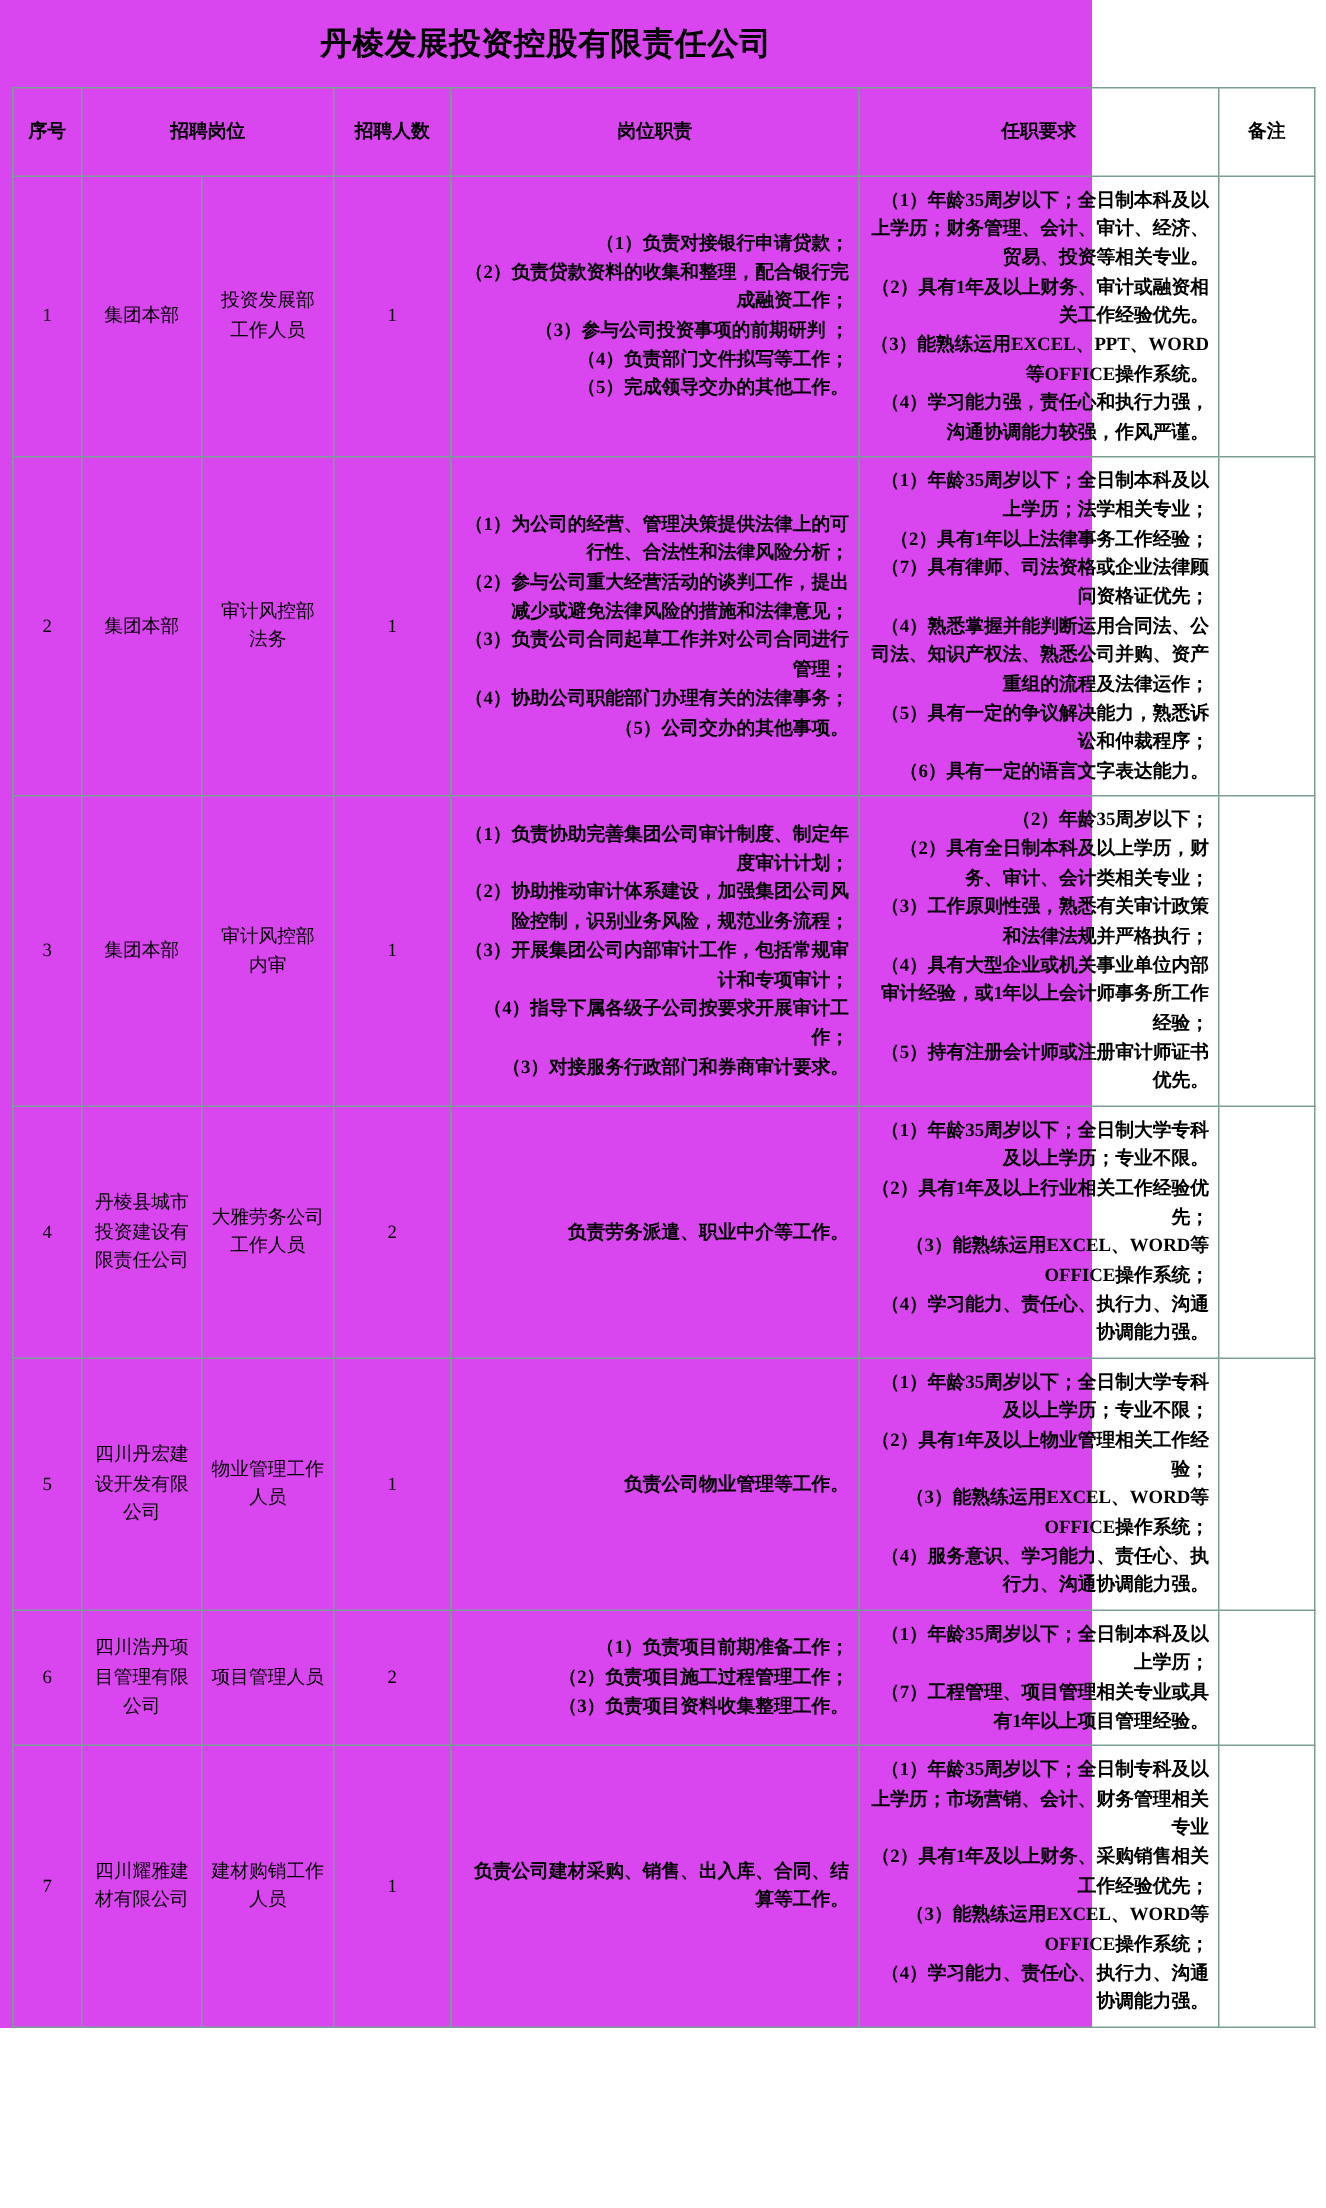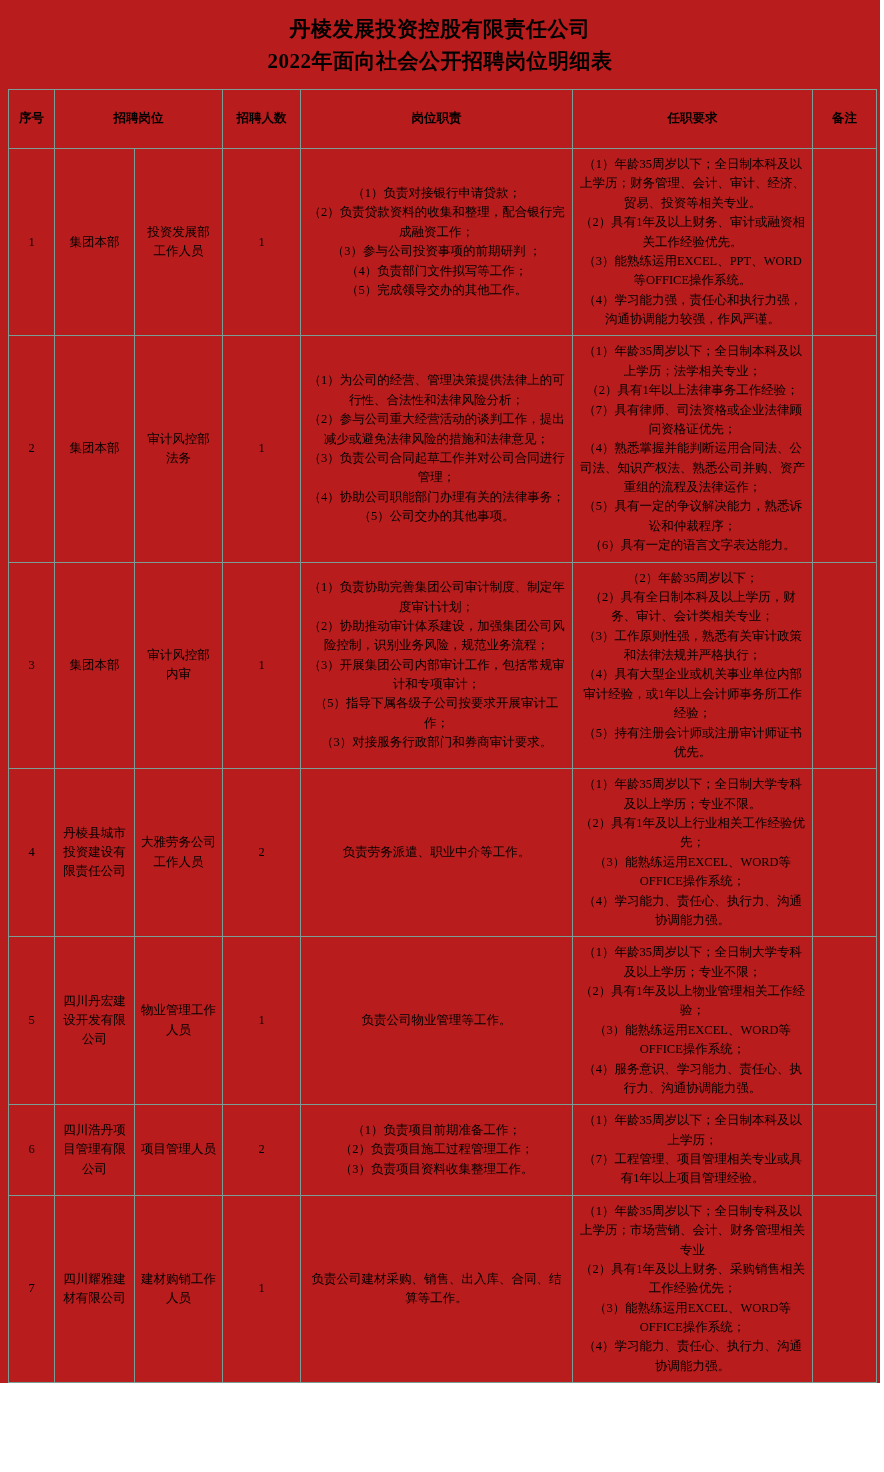--- a/index.html
+++ b/index.html
@@ -6,24 +6,24 @@
     margin: 0;
     padding: 0;
     background: #ffffff;
   }
   body {
     width: 884px;
     font-family: "Liberation Serif", "DejaVu Serif", serif;
     color: #000000;
   }
   .page {
-    width: 880px;
+    width: 728px;
     box-sizing: border-box;
     padding: 0;
-    background: #b91c1c;
+    background: #d946ef;
   }
   .title-block {
     text-align: center;
     padding: 14px 0 12px 0;
   }
   .title-line {
     font-size: 21px;
     font-weight: bold;
     line-height: 1.5;
     letter-spacing: 0.5px;
@@ -58,37 +58,37 @@
   col.c-remark  { width: 64px; }
 
   td.no, td.count {
     text-align: center;
   }
   td.unit, td.post {
     text-align: center;
     line-height: 1.7;
   }
   td.duty, td.req {
-    text-align: center;
+    text-align: right;
     vertical-align: middle;
+    font-weight: bold;
   }
   td.remark { }
   .cell-lines p {
     margin: 0;
     padding: 0;
   }
 </style>
 </head>
 <body>
 
 <div class="page">
 
   <div class="title-block">
     <div class="title-line">丹棱发展投资控股有限责任公司</div>
-    <div class="title-line">2022年面向社会公开招聘岗位明细表</div>
   </div>
 
   <table class="recruit">
     <colgroup>
       <col class="c-no">
       <col class="c-unit">
       <col class="c-post">
       <col class="c-count">
       <col class="c-duty">
       <col class="c-req">
@@ -217,21 +217,21 @@
           <td class="count">
             <div class="cell-lines">
               <p>1</p>
             </div>
           </td>
           <td class="duty">
             <div class="cell-lines">
               <p>（1）负责协助完善集团公司审计制度、制定年度审计计划；</p>
               <p>（2）协助推动审计体系建设，加强集团公司风险控制，识别业务风险，规范业务流程；</p>
               <p>（3）开展集团公司内部审计工作，包括常规审计和专项审计；</p>
-              <p>（5）指导下属各级子公司按要求开展审计工作；</p>
+              <p>（4）指导下属各级子公司按要求开展审计工作；</p>
               <p>（3）对接服务行政部门和券商审计要求。</p>
             </div>
           </td>
           <td class="req">
             <div class="cell-lines">
               <p>（2）年龄35周岁以下；</p>
               <p>（2）具有全日制本科及以上学历，财务、审计、会计类相关专业；</p>
               <p>（3）工作原则性强，熟悉有关审计政策和法律法规并严格执行；</p>
               <p>（4）具有大型企业或机关事业单位内部审计经验，或1年以上会计师事务所工作经验；</p>
               <p>（5）持有注册会计师或注册审计师证书优先。</p>

